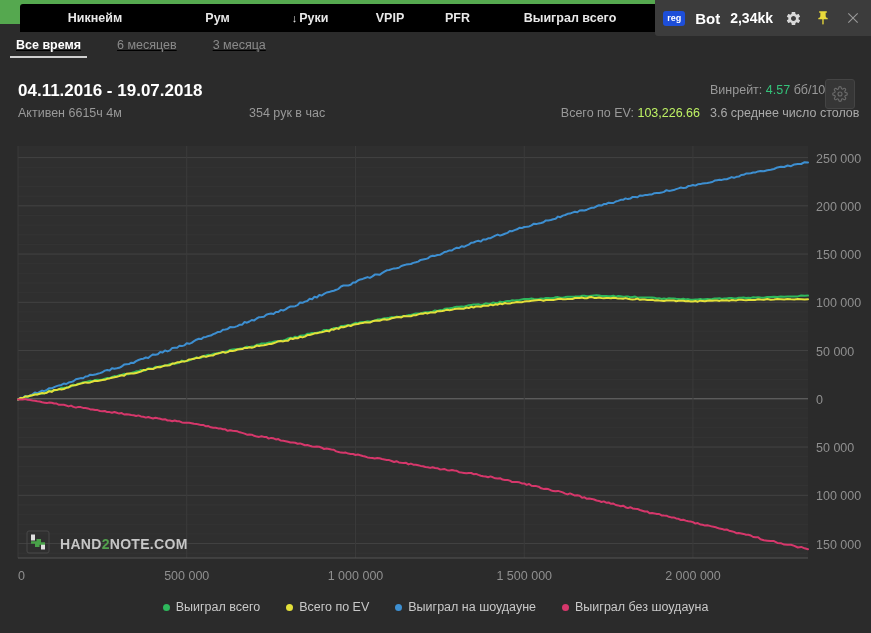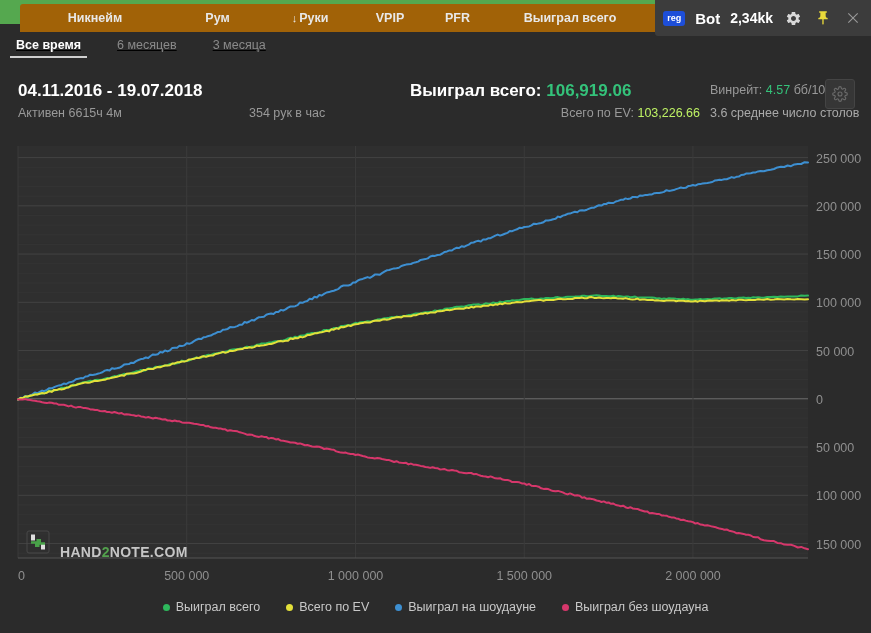--- a/index.html
+++ b/index.html
@@ -28,21 +28,21 @@
     left: 0; top: 24px;
     width: 871px; height: 10px;
     background: #2b2b2b;
   }
 
   
   .col-header {
     position: absolute;
     left: 20px; top: 4px;
     width: 851px; height: 28px;
-    background: #a16207;
+    background: #000000;
     border-radius: 3px 0 0 0;
     display: flex;
     align-items: center;
     overflow: hidden;
   }
   .col-header .col {
     color: #e8e8e8;
     font-size: 12.5px;
     font-weight: bold;
     white-space: nowrap;
@@ -174,21 +174,21 @@
     position: absolute;
     left: 0; top: 138px;
     width: 871px; height: 445px;
   }
   .chart-svg { display: block; }
 
   
   .watermark {
     position: absolute;
     left: 24px; top: 528px;
-    display: flex; align-items: flex-end; gap: 8px;
+    display: flex; align-items: center; gap: 8px;
     opacity: 0.95;
   }
   .wm-text {
     color: #cfcfcf; font-size: 14px; font-weight: bold;
     letter-spacing: 0.3px;
   }
   .wm-text .two { color: #55a84f; }
 
   
   .legend {
@@ -255,24 +255,20 @@
         <line x1="5" y1="5" x2="19" y2="19"></line>
           <line x1="19" y1="5" x2="5" y2="19"></line>
       </svg>
     </span>
   </div>
 
   <div class="stats">
     <div class="stat-date">04.11.2016 - 19.07.2018</div>
     <div class="stat-date-sub">Активен 6615ч 4м</div>
     <div class="stat-hands-sub">354 рук в час</div>
-    <div class="stat-won">
-      <span class="lbl">Выиграл всего:</span>
-      <span class="val">106,919.06</span>
-    </div>
     <div class="stat-ev">
       <span class="lbl">Всего по EV:</span>
       <span class="val">103,226.66</span>
     </div>
     <div class="stat-winrate">
       <span class="lbl">Винрейт:</span>
       <span class="val">4.57</span>
       <span class="lbl">бб/100</span>
     </div>
     <div class="stat-tables">3.6 среднее число столов</div>

